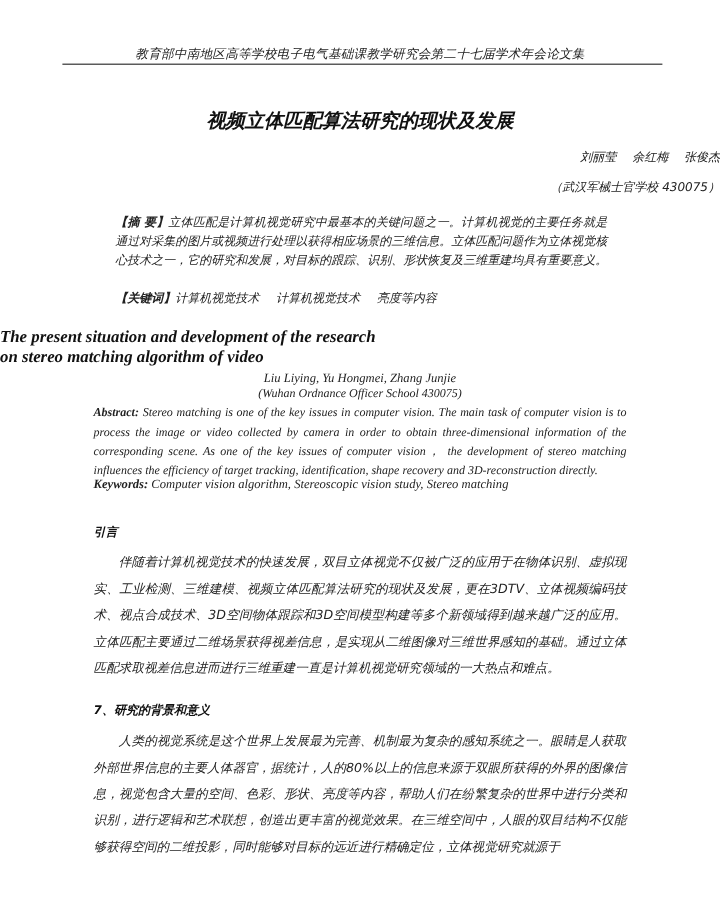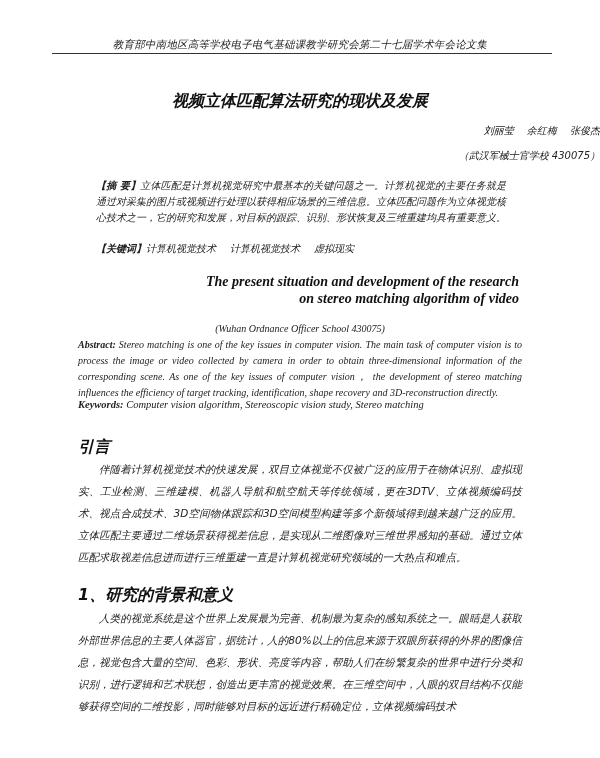--- a/index.html
+++ b/index.html
@@ -27,21 +27,21 @@
     font-family: "DejaVu Sans", sans-serif; font-size: 10px; line-height: 16px; color: #222; text-align: justify;
   }
   .cn-abstract .lbl { font-weight: bold; margin-top: 18px; }
   .cn-keywords {
     position: absolute; left: 96px; top: 242px; width: 420px;
     font-family: "DejaVu Sans", sans-serif; font-size: 10px; color: #222;
   }
   .cn-keywords .lbl { font-weight: bold; }
   .cn-keywords .kw { margin-right: 14px; }
   .en-title {
-    position: absolute; left: 0; top: 273px; width: 519px; text-align: right;
+    position: absolute; left: 0; top: 273px; width: 519px; text-align: left;
     font-family: "Liberation Serif", serif; font-weight: bold; font-size: 14px; line-height: 17px; color: #111;
   }
   .en-authors {
     position: absolute; left: 0; top: 310px; width: 600px; text-align: center;
     font-family: "Liberation Serif", serif; font-size: 10.5px; color: #222;
   }
   .en-affil {
     position: absolute; left: 0; top: 323px; width: 600px; text-align: center;
     font-family: "Liberation Serif", serif; font-size: 10px; color: #222;
   }
@@ -49,21 +49,21 @@
     position: absolute; left: 78px; top: 337px; width: 444px;
     font-family: "Liberation Serif", serif; font-size: 10px; line-height: 16px; color: #222; text-align: justify;
   }
   .en-abstract .lbl, .en-keywords .lbl { font-weight: bold; }
   .en-keywords {
     position: absolute; left: 78px; top: 399px; width: 460px;
     font-family: "Liberation Serif", serif; font-size: 10.5px; color: #222;
   }
   .section-heading {
     position: absolute; left: 78px;
-    font-family: "DejaVu Sans", sans-serif; font-weight: bold; font-size: 16px; color: #111;
+    font-family: "DejaVu Sans", sans-serif; font-weight: bold; font-size: 10px; color: #111;
   }
   .h-intro { top: 437px; }
   .h-sec1 { top: 585px; }
   .body-para {
     position: absolute; left: 78px; width: 444px;
     font-family: "DejaVu Sans", sans-serif; font-size: 10.5px; line-height: 22px; color: #222;
     text-align: justify; text-indent: 2em;
   }
   .p-intro { top: 458px; }
   .p-sec1 { top: 607px; }
@@ -76,34 +76,35 @@
   <div class="header-rule"></div>
 
   <div class="cn-title">视频立体匹配算法研究的现状及发展</div>
   <div class="cn-authors">刘丽莹 余红梅 张俊杰</div>
   <div class="cn-affil">（武汉军械士官学校 430075）</div>
 
   <div class="cn-abstract">
     <span class="lbl">【摘 要】</span><span>立体匹配是计算机视觉研究中最基本的关键问题之一。计算机视觉的主要任务就是通过对采集的图片或视频进行处理以获得相应场景的三维信息。立体匹配问题作为立体视觉核心技术之一，它的研究和发展，对目标的跟踪、识别、形状恢复及三维重建均具有重要意义。</span>
   </div>
   <div class="cn-keywords">
-    <span class="lbl">【关键词】</span><span class="kw">计算机视觉技术</span><span class="kw">计算机视觉技术</span><span class="kw">虚拟现实</span>
+    <span class="lbl">【关键词】</span><span class="kw">计算机视觉技术</span><span class="kw">计算机视觉技术</span><span class="kw">亮度等内容</span>
   </div>
 
   <div class="en-title">
     <div>The present situation and development of the research</div>
     <div>on stereo matching algorithm of video</div>
   </div>
+  <div class="en-authors">Liu Liying, Yu Hongmei, Zhang Junjie</div>
   <div class="en-affil">(Wuhan Ordnance Officer School 430075)</div>
 
   <div class="en-abstract">
     <span class="lbl">Abstract:</span><span> Stereo matching is one of the key issues in computer vision. The main task of computer vision is to process the image or video collected by camera in order to obtain three-dimensional information of the corresponding scene. As one of the key issues of computer vision， the development of stereo matching influences the efficiency of target tracking, identification, shape recovery and 3D-reconstruction directly.</span>
   </div>
   <div class="en-keywords">
     <span class="lbl">Keywords:</span><span> Computer vision algorithm, Stereoscopic vision study, Stereo matching</span>
   </div>
 
   <div class="section-heading h-intro">引言</div>
-  <div class="body-para p-intro">伴随着计算机视觉技术的快速发展，双目立体视觉不仅被广泛的应用于在物体识别、虚拟现实、工业检测、三维建模、机器人导航和航空航天等传统领域，更在3DTV、立体视频编码技术、视点合成技术、3D空间物体跟踪和3D空间模型构建等多个新领域得到越来越广泛的应用。立体匹配主要通过二维场景获得视差信息，是实现从二维图像对三维世界感知的基础。通过立体匹配求取视差信息进而进行三维重建一直是计算机视觉研究领域的一大热点和难点。</div>
+  <div class="body-para p-intro">伴随着计算机视觉技术的快速发展，双目立体视觉不仅被广泛的应用于在物体识别、虚拟现实、工业检测、三维建模、视频立体匹配算法研究的现状及发展，更在3DTV、立体视频编码技术、视点合成技术、3D空间物体跟踪和3D空间模型构建等多个新领域得到越来越广泛的应用。立体匹配主要通过二维场景获得视差信息，是实现从二维图像对三维世界感知的基础。通过立体匹配求取视差信息进而进行三维重建一直是计算机视觉研究领域的一大热点和难点。</div>
 
-  <div class="section-heading h-sec1">1、研究的背景和意义</div>
-  <div class="body-para p-sec1">人类的视觉系统是这个世界上发展最为完善、机制最为复杂的感知系统之一。眼睛是人获取外部世界信息的主要人体器官，据统计，人的80%以上的信息来源于双眼所获得的外界的图像信息，视觉包含大量的空间、色彩、形状、亮度等内容，帮助人们在纷繁复杂的世界中进行分类和识别，进行逻辑和艺术联想，创造出更丰富的视觉效果。在三维空间中，人眼的双目结构不仅能够获得空间的二维投影，同时能够对目标的远近进行精确定位，立体视频编码技术</div>
+  <div class="section-heading h-sec1">7、研究的背景和意义</div>
+  <div class="body-para p-sec1">人类的视觉系统是这个世界上发展最为完善、机制最为复杂的感知系统之一。眼睛是人获取外部世界信息的主要人体器官，据统计，人的80%以上的信息来源于双眼所获得的外界的图像信息，视觉包含大量的空间、色彩、形状、亮度等内容，帮助人们在纷繁复杂的世界中进行分类和识别，进行逻辑和艺术联想，创造出更丰富的视觉效果。在三维空间中，人眼的双目结构不仅能够获得空间的二维投影，同时能够对目标的远近进行精确定位，立体视觉研究就源于</div>
 </div>
 
 </body></html>

